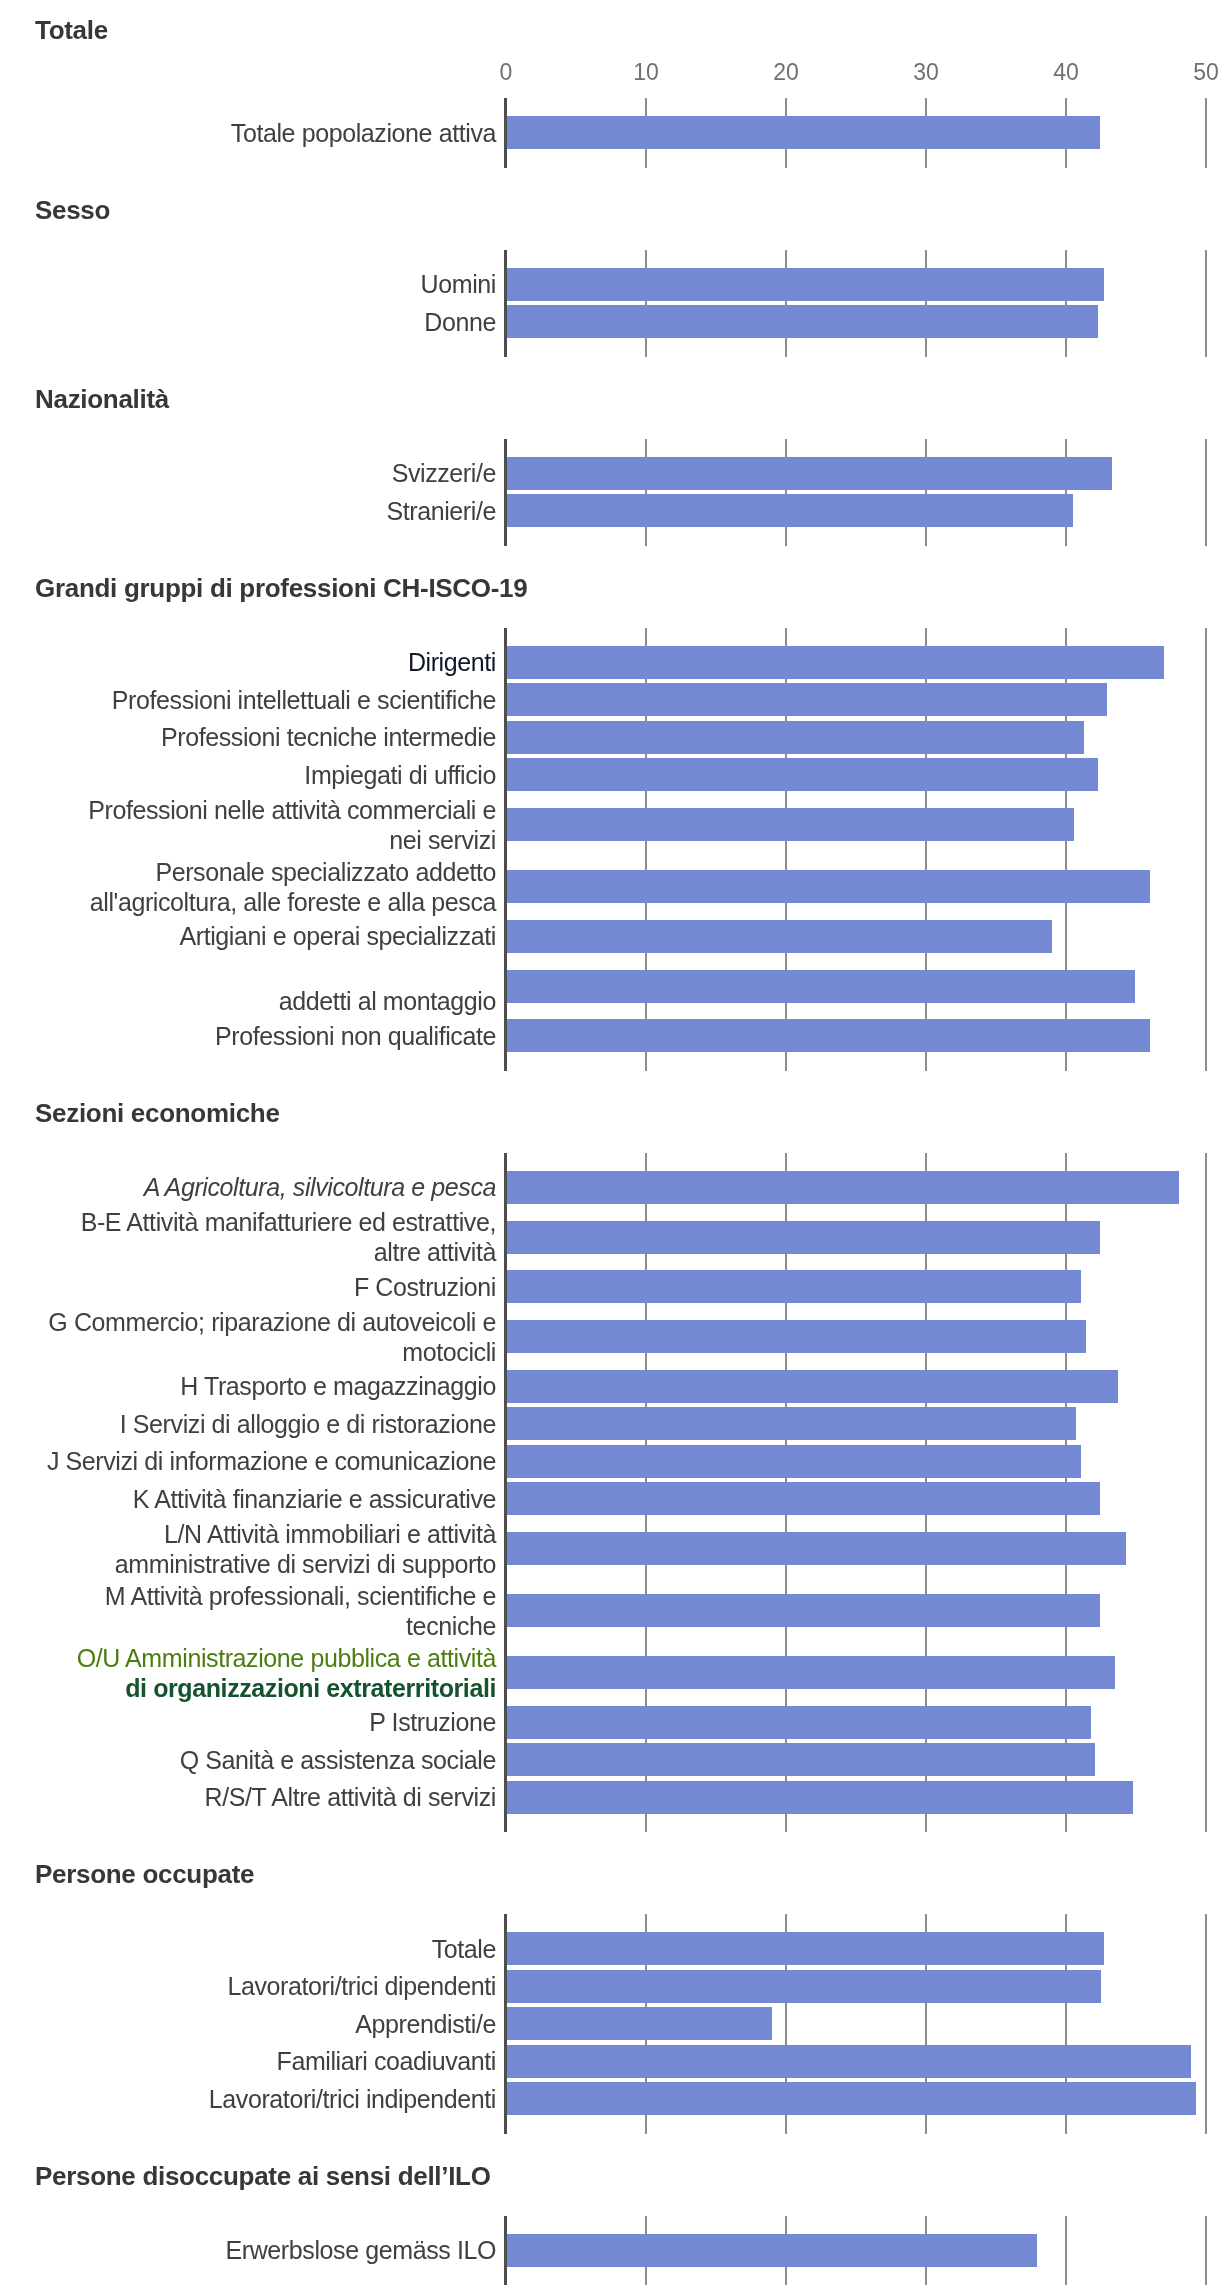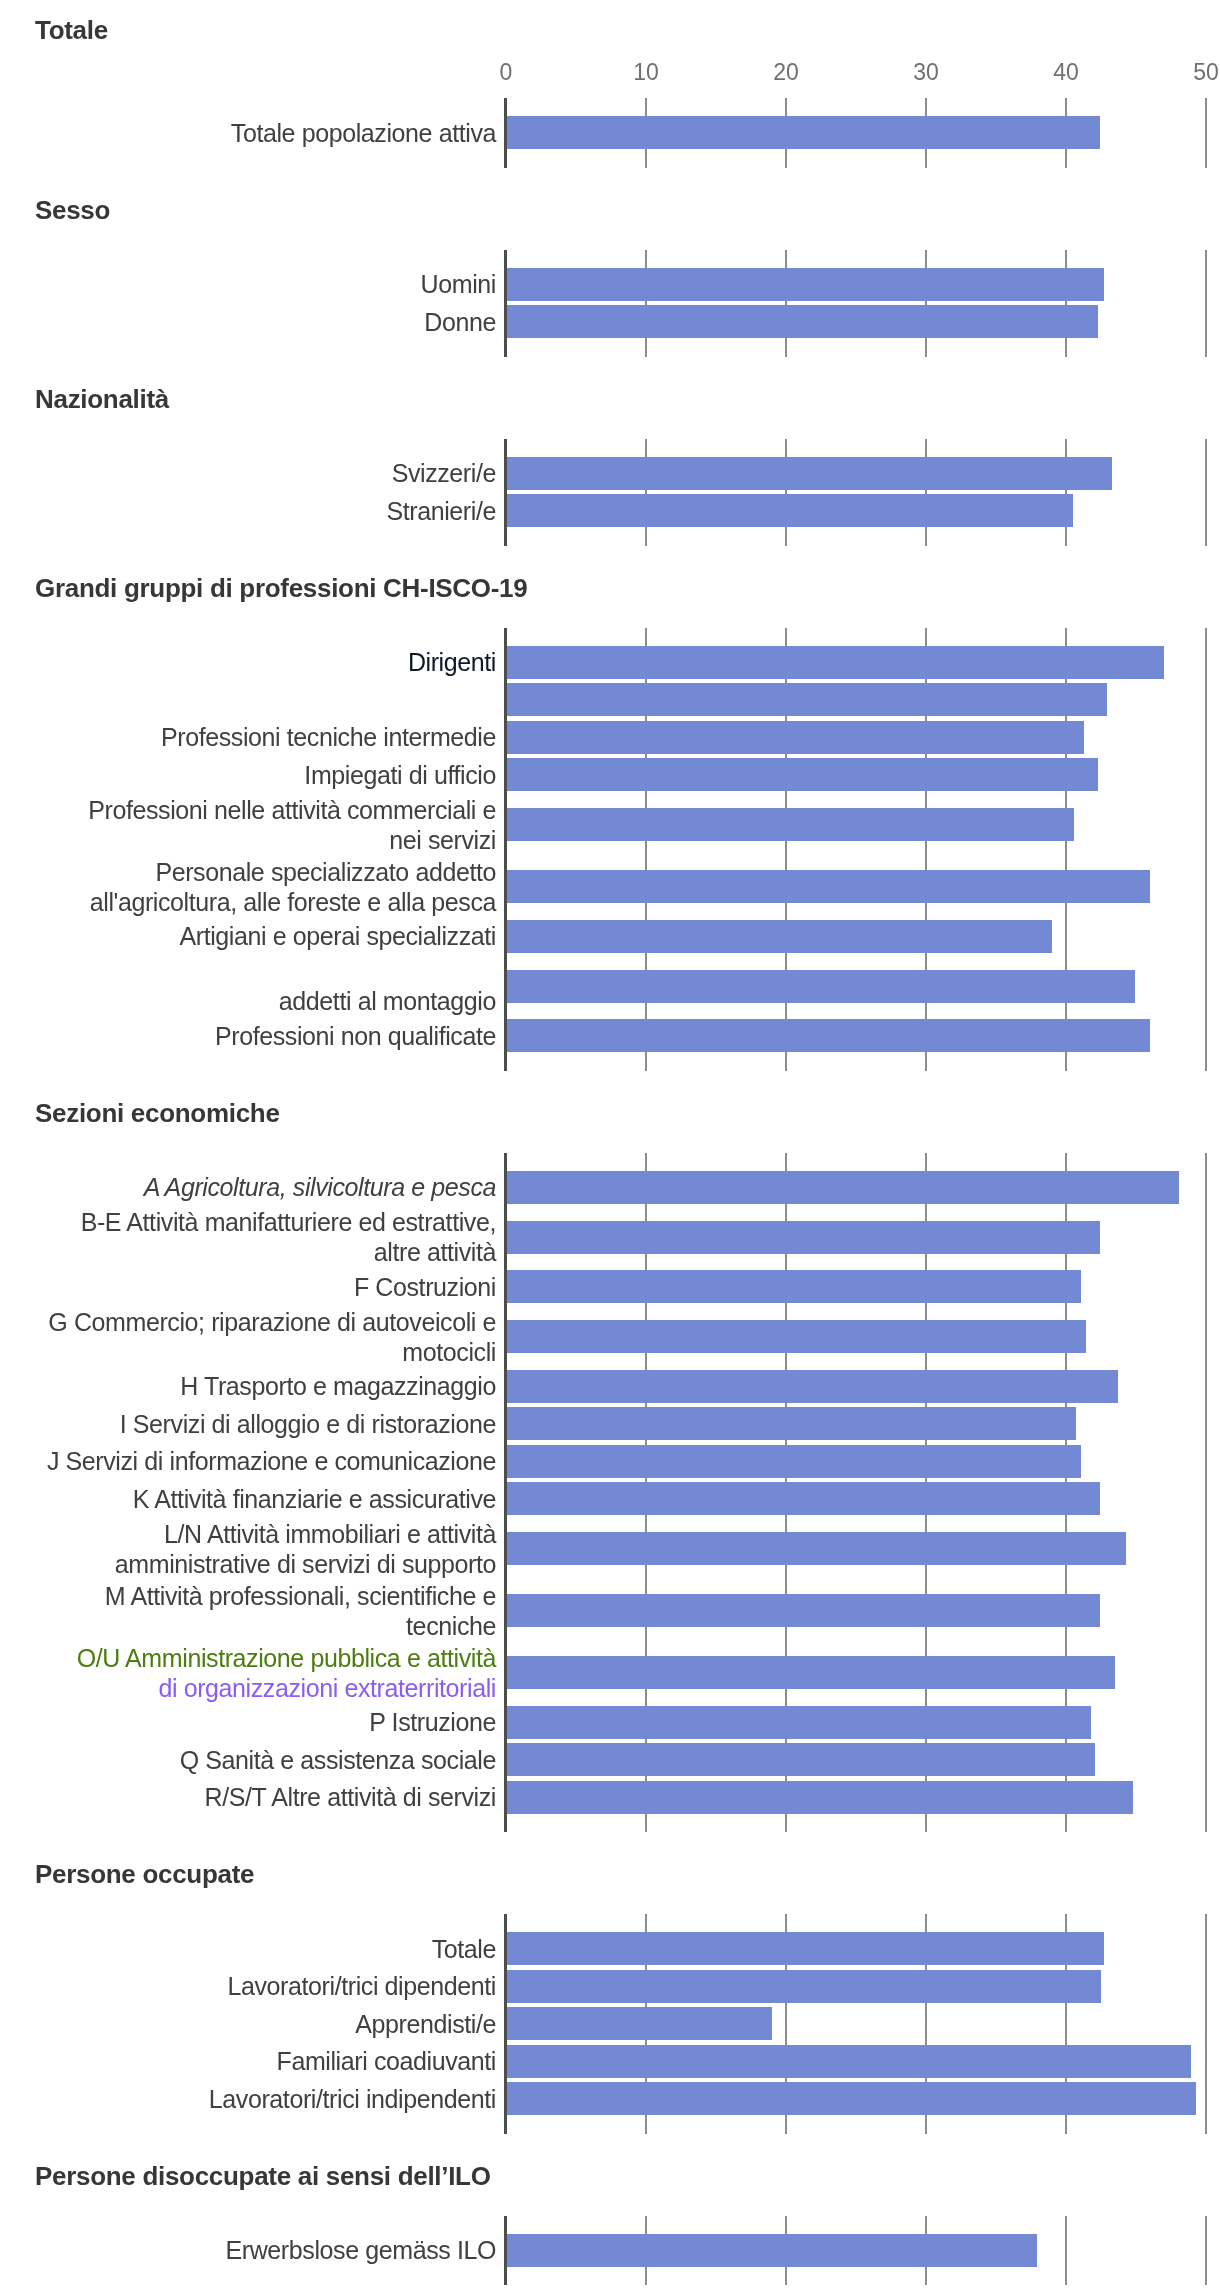--- a/index.html
+++ b/index.html
@@ -101,20 +101,21 @@
     <div class="section-heading" style="top: 570.5px; color: rgb(55, 55, 55);">Grandi gruppi di professioni CH-ISCO-19</div>
     <div class="gridline" style="left: 645px; top: 627.5px; height: 443px; background: rgb(141, 141, 141);"></div>
     <div class="gridline" style="left: 785px; top: 627.5px; height: 443px; background: rgb(141, 141, 141);"></div>
     <div class="gridline" style="left: 925px; top: 627.5px; height: 443px; background: rgb(141, 141, 141);"></div>
     <div class="gridline" style="left: 1065px; top: 627.5px; height: 443px; background: rgb(141, 141, 141);"></div>
     <div class="gridline" style="left: 1205px; top: 627.5px; height: 443px; background: rgb(141, 141, 141);"></div>
     <div class="axis-line" style="left: 504px; top: 627.5px; height: 443px; background: rgb(77, 77, 77);"></div>
     <div class="bar" style="left: 506px; top: 645.75px; width: 658px; background: rgb(116, 137, 212);"></div>
     <div class="row-label" style="right: 724px; top: 647.25px; color: #0f172a;">Dirigenti</div>
     <div class="bar" style="left: 506px; top: 683.25px; width: 600.6px; background: rgb(116, 137, 212);"></div>
+    <div class="row-label" style="right: 724px; top: 684.75px; color: rgb(64, 64, 64);">Professioni intellettuali e scientifiche</div>
     <div class="bar" style="left: 506px; top: 720.75px; width: 578.2px; background: rgb(116, 137, 212);"></div>
     <div class="row-label" style="right: 724px; top: 722.25px; color: rgb(64, 64, 64);">Professioni tecniche intermedie</div>
     <div class="bar" style="left: 506px; top: 758.25px; width: 592.2px; background: rgb(116, 137, 212);"></div>
     <div class="row-label" style="right: 724px; top: 759.75px; color: rgb(64, 64, 64);">Impiegati di ufficio</div>
     <div class="bar" style="left: 506px; top: 808px; width: 568.4px; background: rgb(116, 137, 212);"></div>
     <div class="row-label" style="right: 724px; top: 794.5px; color: rgb(64, 64, 64);">Professioni nelle attività commerciali e</div>
     <div class="row-label" style="right: 724px; top: 824.5px; color: rgb(64, 64, 64);">nei servizi</div>
     <div class="bar" style="left: 506px; top: 870px; width: 644px; background: rgb(116, 137, 212);"></div>
     <div class="row-label" style="right: 724px; top: 856.5px; color: rgb(64, 64, 64);">Personale specializzato addetto</div>
     <div class="row-label" style="right: 724px; top: 886.5px; color: rgb(64, 64, 64);">all'agricoltura, alle foreste e alla pesca</div>
@@ -150,21 +151,21 @@
     <div class="bar" style="left: 506px; top: 1482.25px; width: 593.6px; background: rgb(116, 137, 212);"></div>
     <div class="row-label" style="right: 724px; top: 1483.75px; color: rgb(64, 64, 64);">K Attività finanziarie e assicurative</div>
     <div class="bar" style="left: 506px; top: 1532px; width: 620.2px; background: rgb(116, 137, 212);"></div>
     <div class="row-label" style="right: 724px; top: 1518.5px; color: rgb(64, 64, 64);">L/N Attività immobiliari e attività</div>
     <div class="row-label" style="right: 724px; top: 1548.5px; color: rgb(64, 64, 64);">amministrative di servizi di supporto</div>
     <div class="bar" style="left: 506px; top: 1594px; width: 593.6px; background: rgb(116, 137, 212);"></div>
     <div class="row-label" style="right: 724px; top: 1580.5px; color: rgb(64, 64, 64);">M Attività professionali, scientifiche e</div>
     <div class="row-label" style="right: 724px; top: 1610.5px; color: rgb(64, 64, 64);">tecniche</div>
     <div class="bar" style="left: 506px; top: 1656px; width: 609px; background: rgb(116, 137, 212);"></div>
     <div class="row-label" style="right: 724px; top: 1642.5px; color: #4d7c0f;">O/U Amministrazione pubblica e attività</div>
-    <div class="row-label" style="right: 724px; top: 1672.5px; color: #8b5cf6;">di organizzazioni extraterritoriali</div>
+    <div class="row-label" style="right: 724px; top: 1672.5px; color: #14532d; font-weight: bold;">di organizzazioni extraterritoriali</div>
     <div class="bar" style="left: 506px; top: 1705.75px; width: 585.2px; background: rgb(116, 137, 212);"></div>
     <div class="row-label" style="right: 724px; top: 1707.25px; color: rgb(64, 64, 64);">P Istruzione</div>
     <div class="bar" style="left: 506px; top: 1743.25px; width: 589.4px; background: rgb(116, 137, 212);"></div>
     <div class="row-label" style="right: 724px; top: 1744.75px; color: rgb(64, 64, 64);">Q Sanità e assistenza sociale</div>
     <div class="bar" style="left: 506px; top: 1780.75px; width: 627.2px; background: rgb(116, 137, 212);"></div>
     <div class="row-label" style="right: 724px; top: 1782.25px; color: rgb(64, 64, 64);">R/S/T Altre attività di servizi</div>
     <div class="section-heading" style="top: 1857px; color: rgb(55, 55, 55);">Persone occupate</div>
     <div class="gridline" style="left: 645px; top: 1914px; height: 219.5px; background: rgb(141, 141, 141);"></div>
     <div class="gridline" style="left: 785px; top: 1914px; height: 219.5px; background: rgb(141, 141, 141);"></div>
     <div class="gridline" style="left: 925px; top: 1914px; height: 219.5px; background: rgb(141, 141, 141);"></div>

